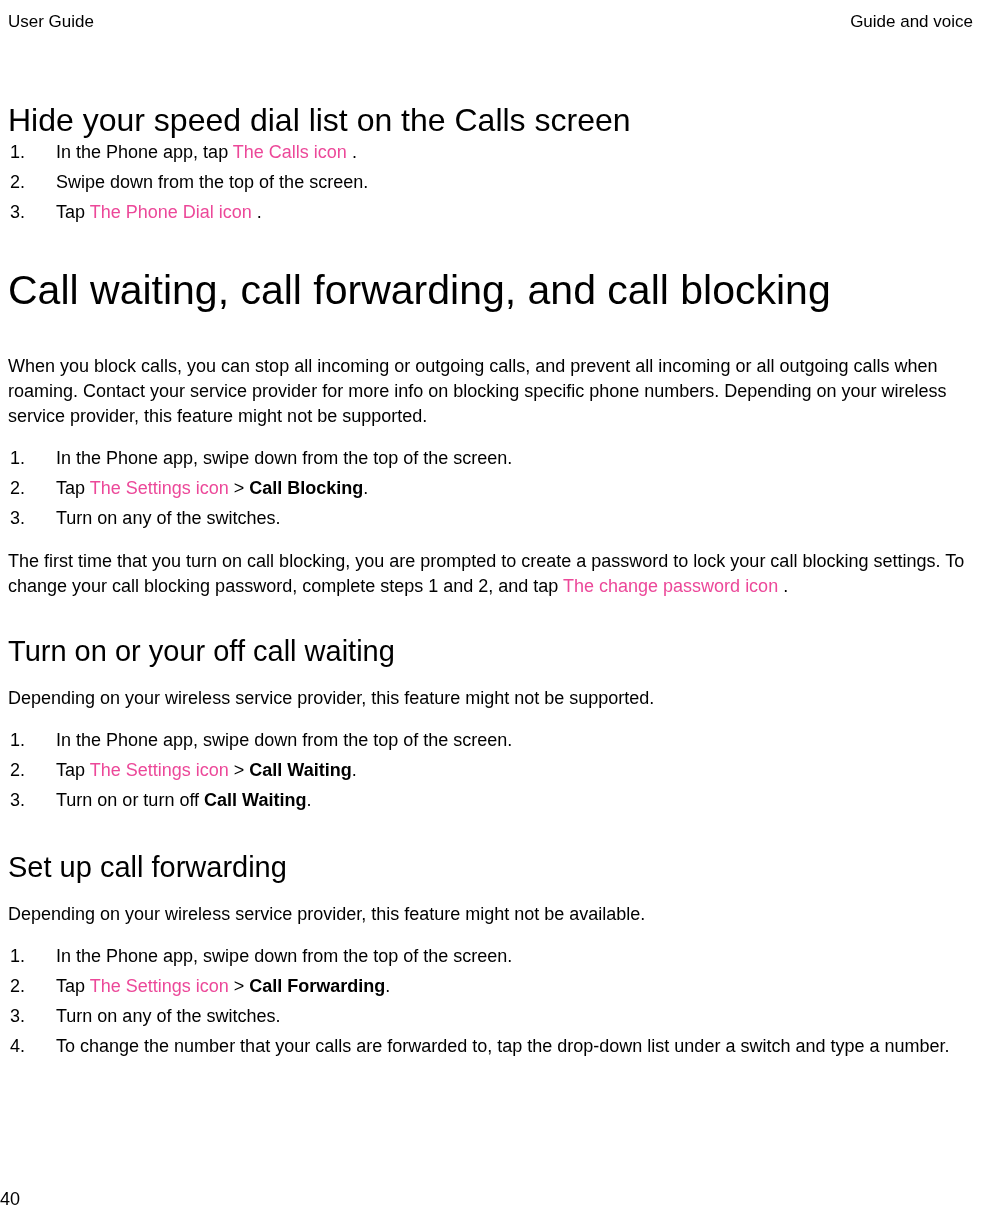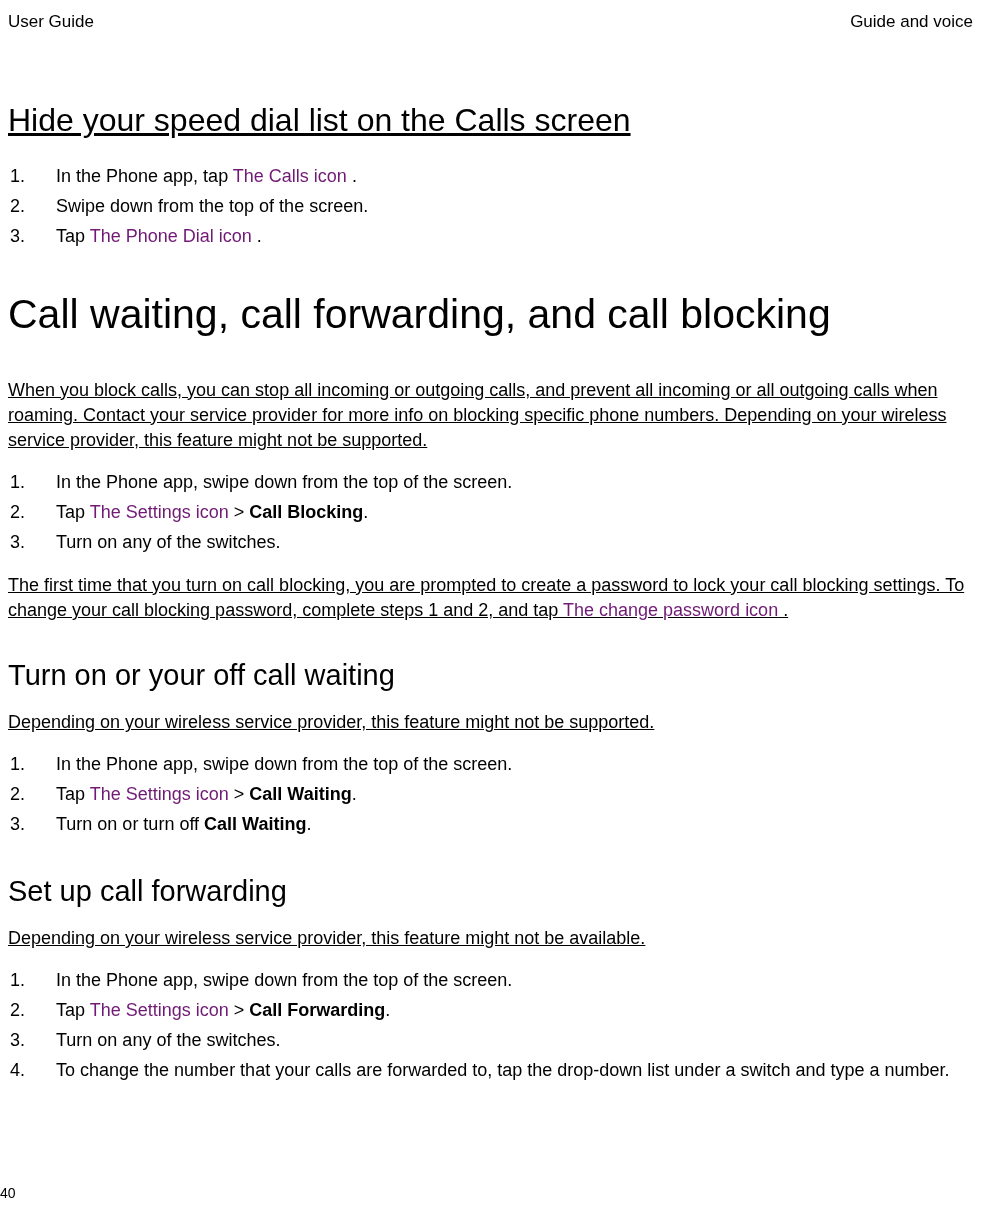--- a/index.html
+++ b/index.html
@@ -23,69 +23,66 @@
       margin-bottom: 70px;
       align-items: center;
     }
     .content {
       padding-left: 0;
       padding-right: 0;
     }
     h2 {
       font-size: 32px;
       font-weight: normal;
-      margin-bottom: 24px;
       margin-top: 10px;
-      text-decoration: underline;
     }
     h1 {
       font-size: 41px;
       font-weight: normal;
       margin-top: 40px;
       margin-bottom: 40px;
     }
     h3 {
       font-size: 29px;
       font-weight: normal;
       margin-top: 36px;
       margin-bottom: 18px;
     }
     p {
       font-size: 18px;
       line-height: 1.4;
       margin-bottom: 16px;
-      text-decoration: underline;
     }
     ol {
       list-style: none;
       margin-bottom: 16px;
     }
     ol li {
       font-size: 18px;
       line-height: 1.55;
       padding-left: 48px;
       position: relative;
       margin-bottom: 2px;
     }
     ol li .num {
       position: absolute;
       left: 2px;
       top: 0;
     }
     .red {
-      color: #701a75;
+      color: #ec4899;
     }
     .bold {
       font-weight: bold;
     }
     .page-num {
       position: absolute;
-      bottom: 12px;
+      bottom: 3px;
       left: 0;
-      font-size: 14px;
+      font-size: 18px;
     }
   </style>
 </head>
 <body>
 
 <div class="header">
   <span>User Guide</span>
   <span>Guide and voice</span>
 </div>
 

